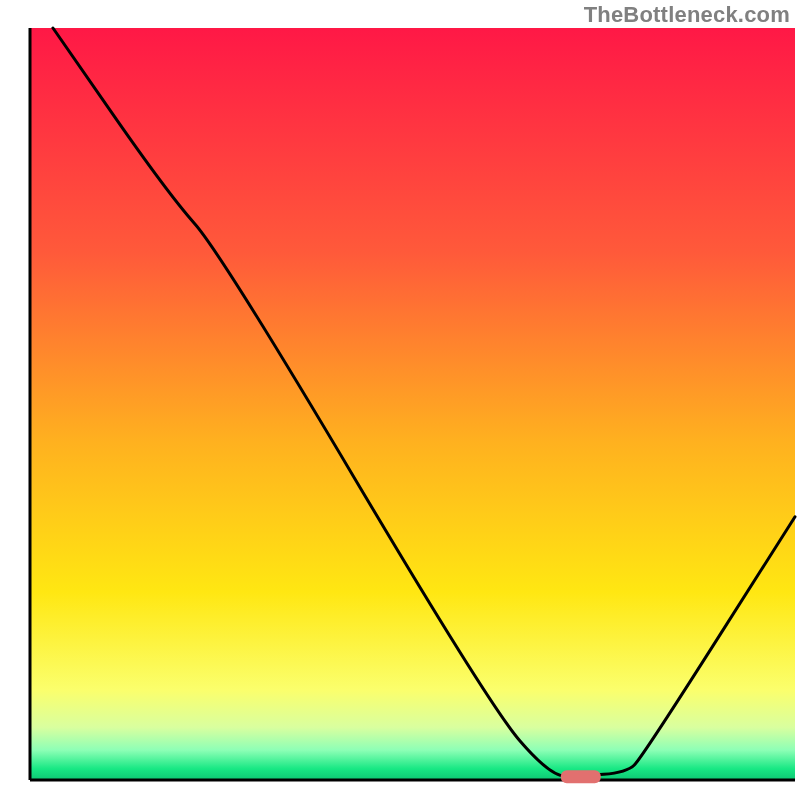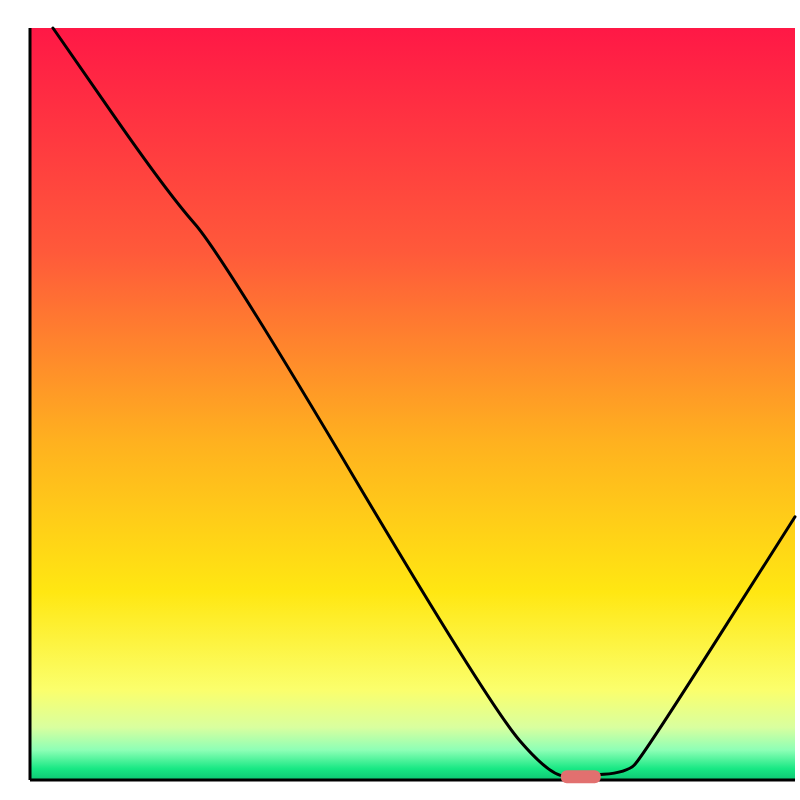--- a/index.html
+++ b/index.html
@@ -31,20 +31,21 @@
   }
   .marker {
     fill: #e2706f;
   }
 </style>
 </head>
 <body>
 
 <div class="stage">
 
+  <div class="watermark">TheBottleneck.com</div>
 
   <svg class="plot" width="800" height="800" viewBox="0 0 800 800">
     <defs>
       <linearGradient id="bg-grad" x1="0" y1="0" x2="0" y2="1">
       <stop offset="0%" stop-color="#ff1846"></stop>
           <stop offset="30%" stop-color="#ff5a3a"></stop>
           <stop offset="55.00000000000001%" stop-color="#ffb11f"></stop>
           <stop offset="75%" stop-color="#ffe712"></stop>
           <stop offset="88%" stop-color="#fbff6c"></stop>
           <stop offset="93%" stop-color="#d9ff9f"></stop>

